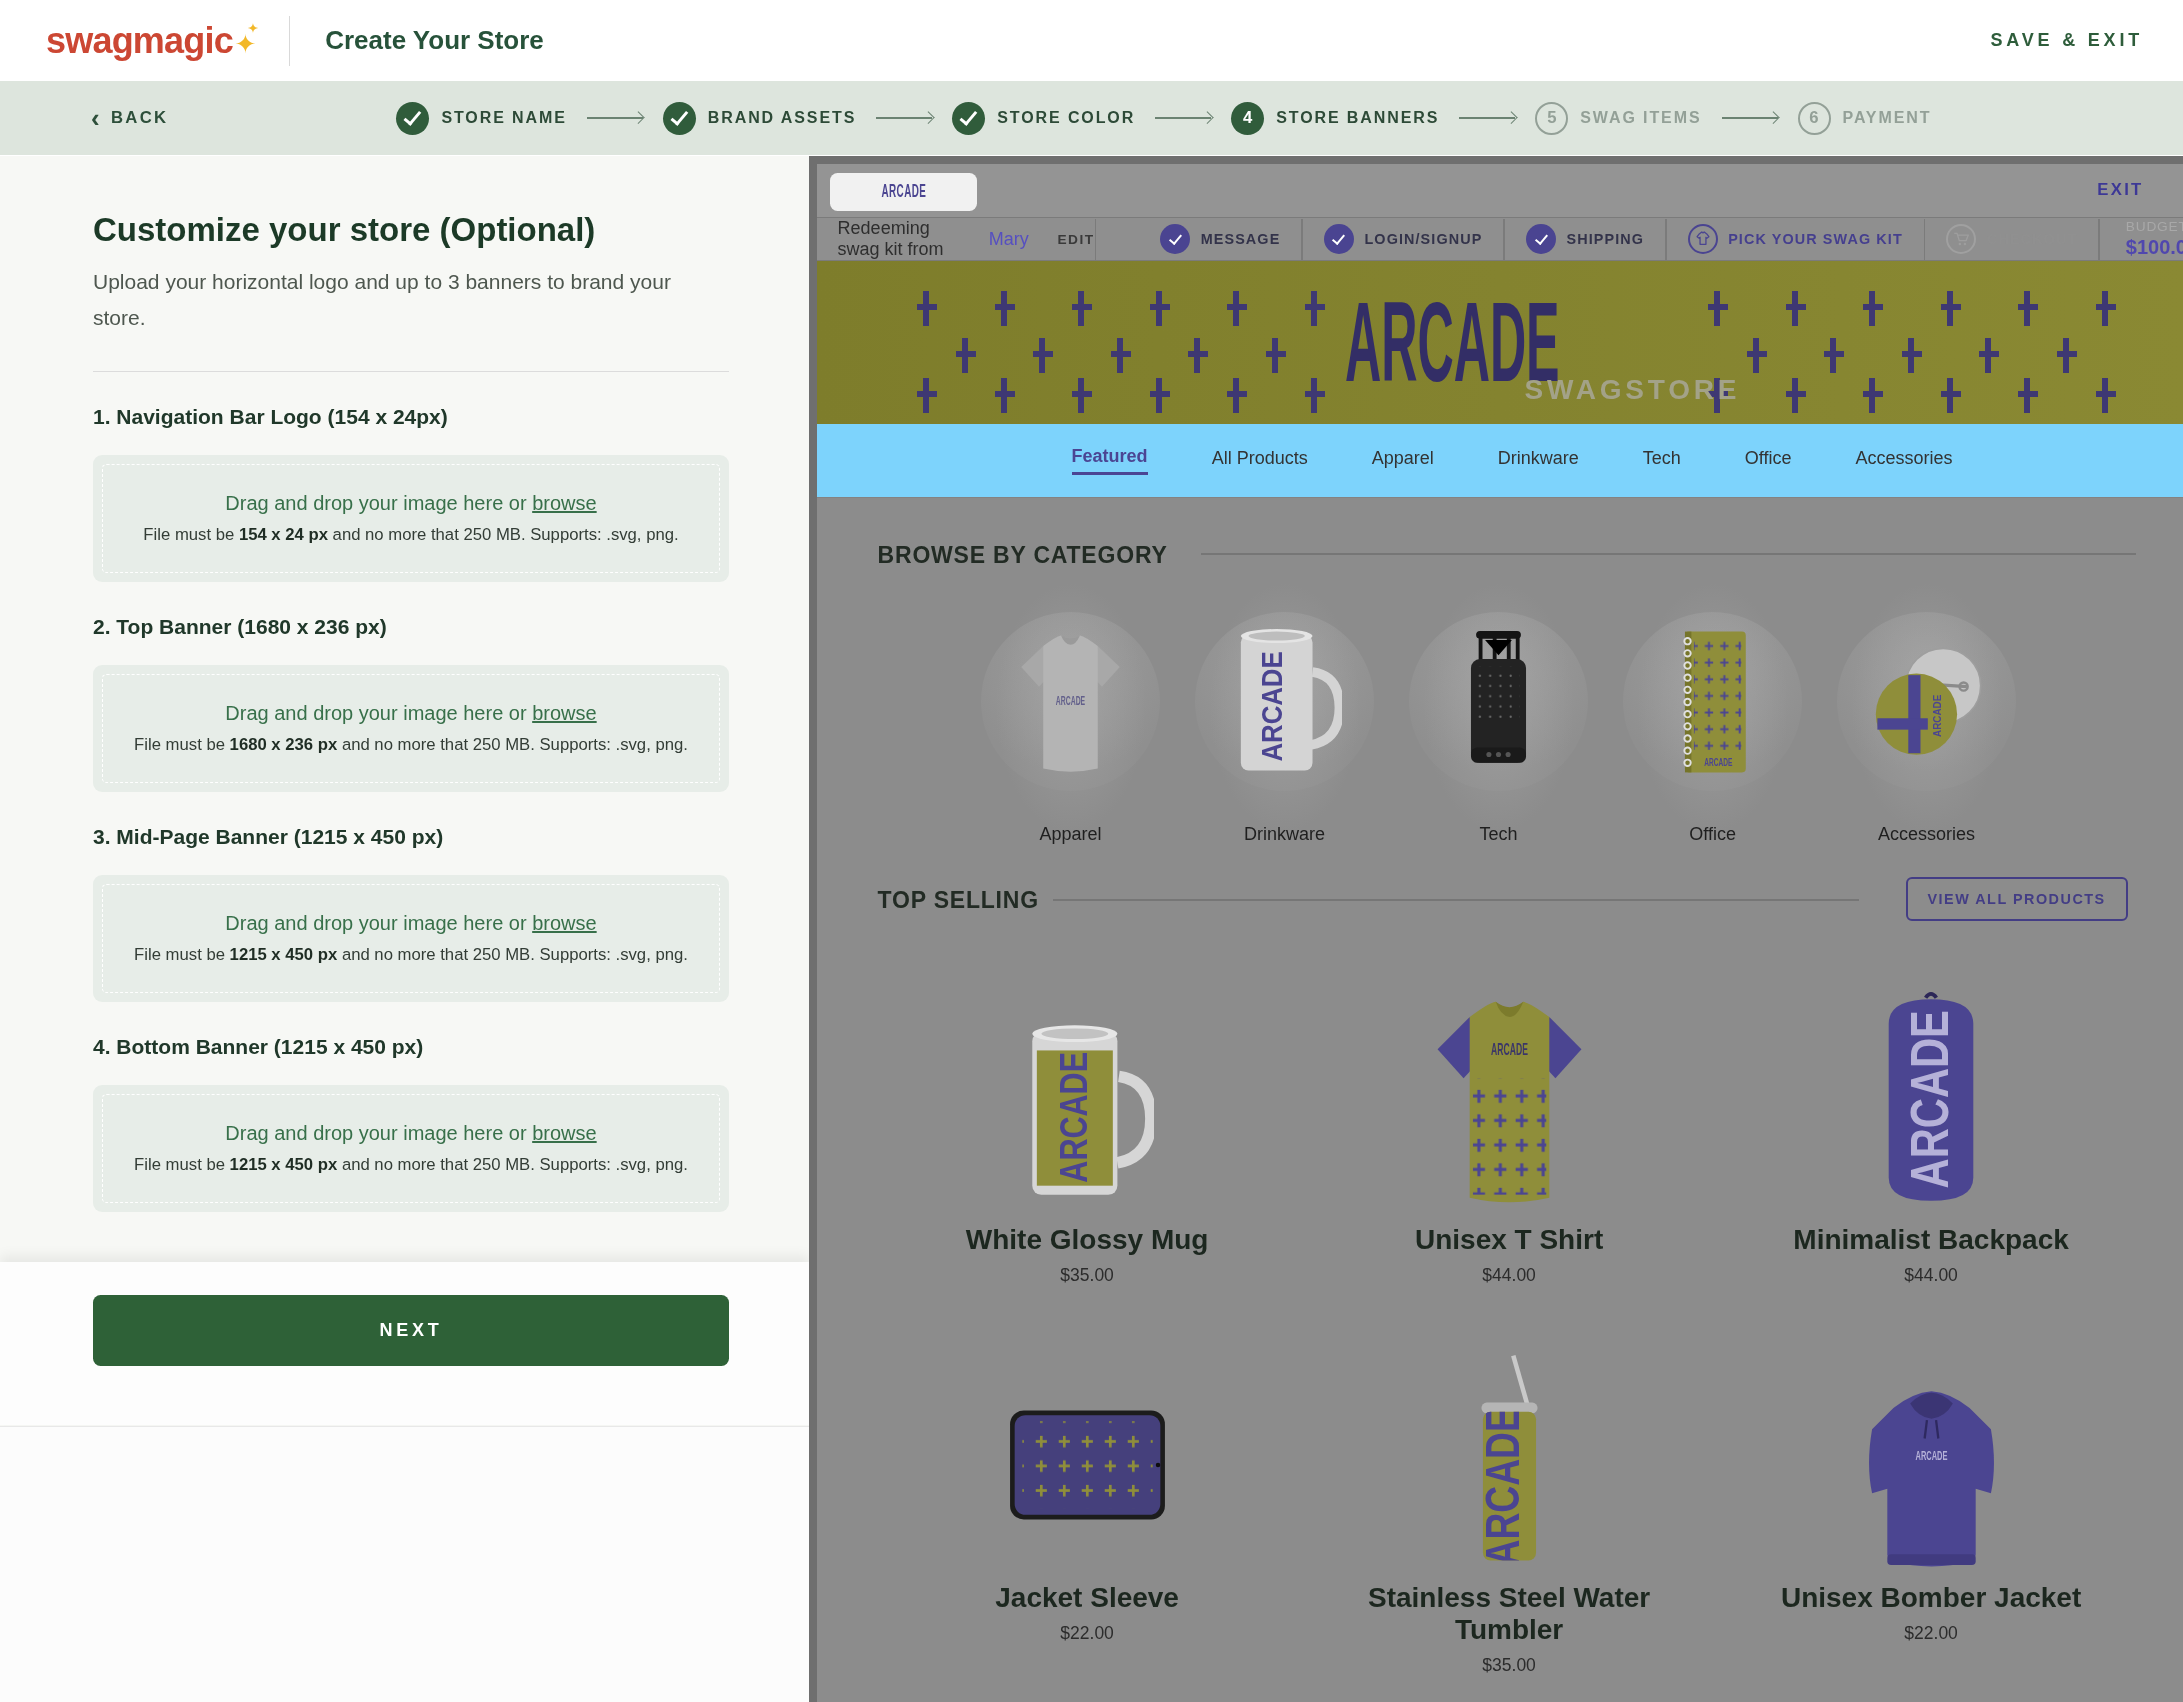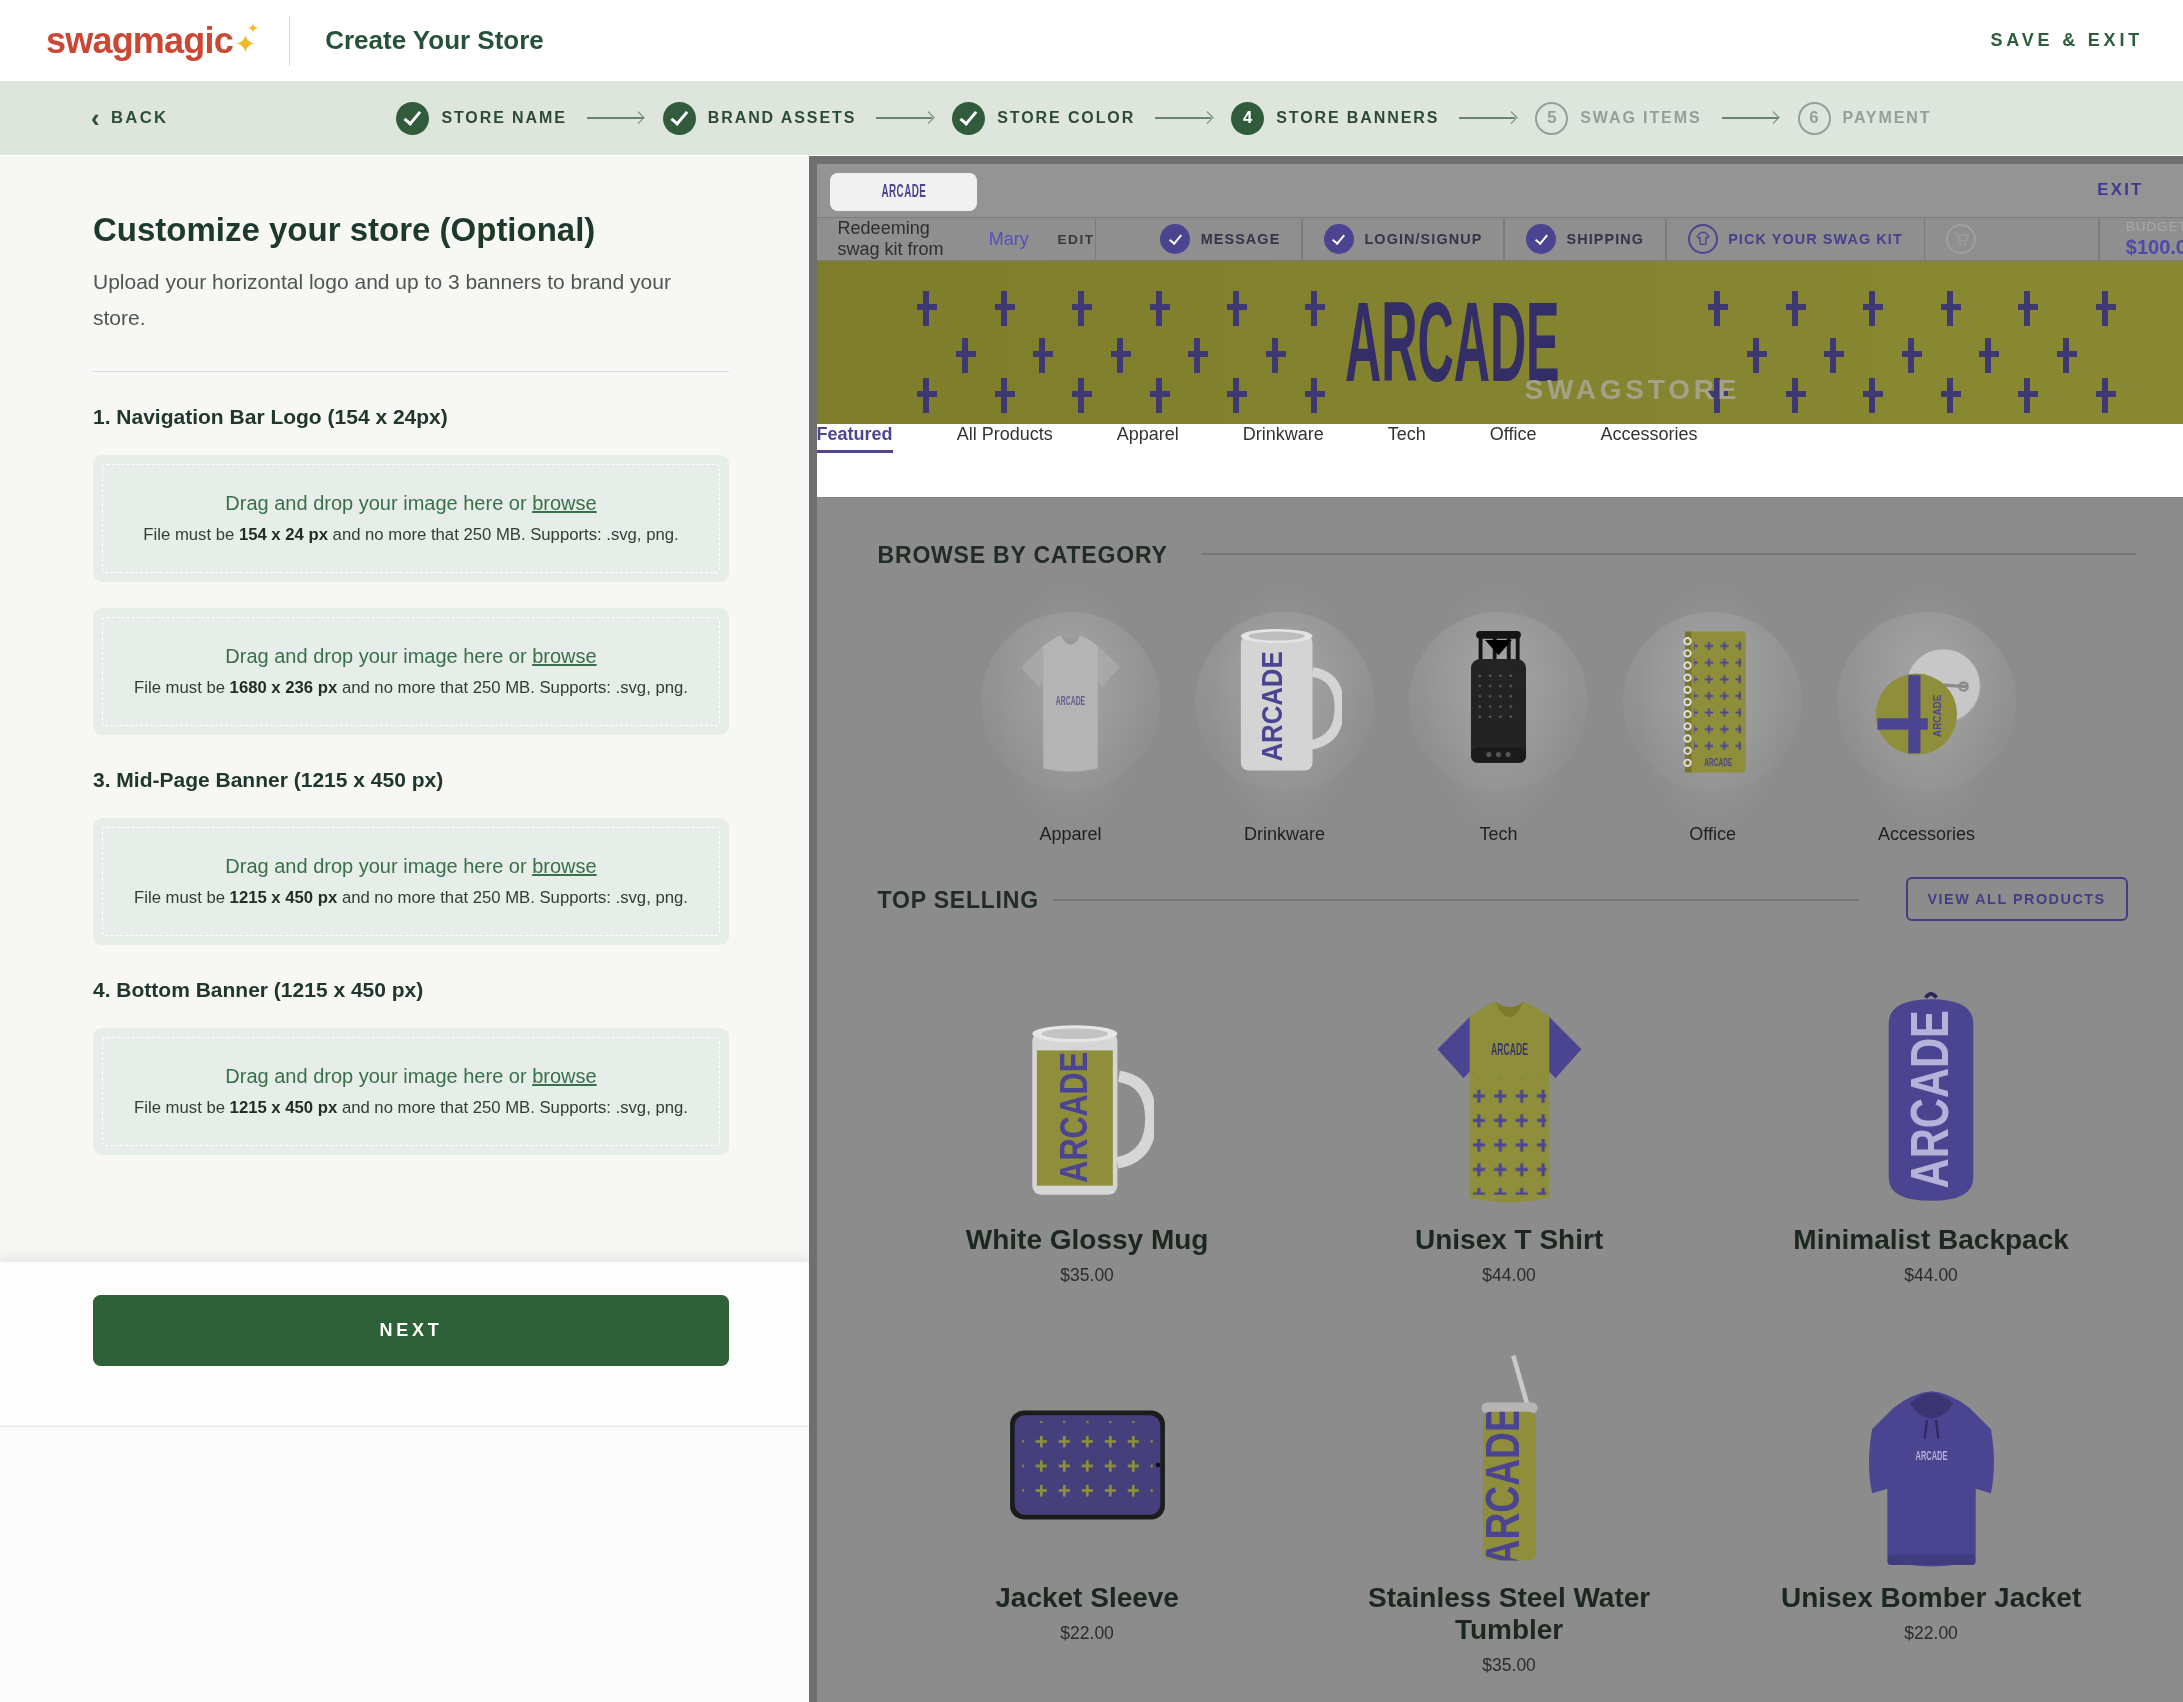--- a/index.html
+++ b/index.html
@@ -104,22 +104,22 @@
   .cluster { position:absolute; top:30px; width:441px; height:122px; }
   .cluster.left { left:100px; } .cluster.right { left:891px; }
   .plus { position:absolute; width:20px; height:35px; }
   .plus::before { content:""; position:absolute; left:6.8px; top:0; width:6px; height:35px; background:#3e3873; }
   .plus::after  { content:""; position:absolute; left:0; top:13px; width:20px; height:6px; background:#3e3873; }
   .banner-brand { position:absolute; left:528px; top:21px; font-size:114px; font-weight:800;
     color:#332e66; transform:scaleX(.44); transform-origin:left top; line-height:1.05; }
   .banner-sub { position:absolute; left:708px; top:113px; font-size:28px; font-weight:bold;
     color:#a3a288; letter-spacing:3.8px; }
 
-  .ptabs { position:absolute; left:7.6px; top:268px; width:1367px; height:74px; background:#ffffff;
-    border-bottom:1.5px solid #838383; display:flex; align-items:flex-start; gap:64px; }
+  .ptabs { position:absolute; left:7.6px; top:268px; width:1367px; height:74px; background:#7dd3fc;
+    border-bottom:1.5px solid #838383; display:flex; align-items:center; padding-left:255px; gap:64px; }
   .ptab { font-size:18px; color:#333333; cursor:pointer; padding-bottom:4.6px; }
   .ptab.active { color:#4b4593; border-bottom:3.8px solid #4b4593; font-weight:bold; }
 
   .content { position:absolute; left:7.6px; top:342px; width:1367px; height:1205px; background:#8c8c8c; }
   .sect-h { position:absolute; font-size:23px; font-weight:bold; color:#222b24; letter-spacing:0.8px; }
   .hrule { position:absolute; height:1.5px; background:#767676; }
   .browse-h { left:61px; top:44px; }
   .hr1 { left:384px; top:55px; width:935px; }
   .topsell-h { left:61px; top:389px; }
   .hr2 { left:236px; top:401px; width:806px; }
@@ -215,20 +215,21 @@
           <span>Drag and drop your image here or</span>
           <a>browse</a>
         </div>
         <div class="file-line">
           <span>File must be</span>
           <b>154 x 24 px</b>
           <span>and no more that 250 MB. Supports: .svg, png.</span>
         </div>
       </div>
 
+      <div class="sec-title">2. Top Banner (1680 x 236 px)</div>
       <div class="dropzone">
         <div class="drop-line">
           <span>Drag and drop your image here or</span>
           <a>browse</a>
         </div>
         <div class="file-line">
           <span>File must be</span>
           <b>1680 x 236 px</b>
           <span>and no more that 250 MB. Supports: .svg, png.</span>
         </div>

